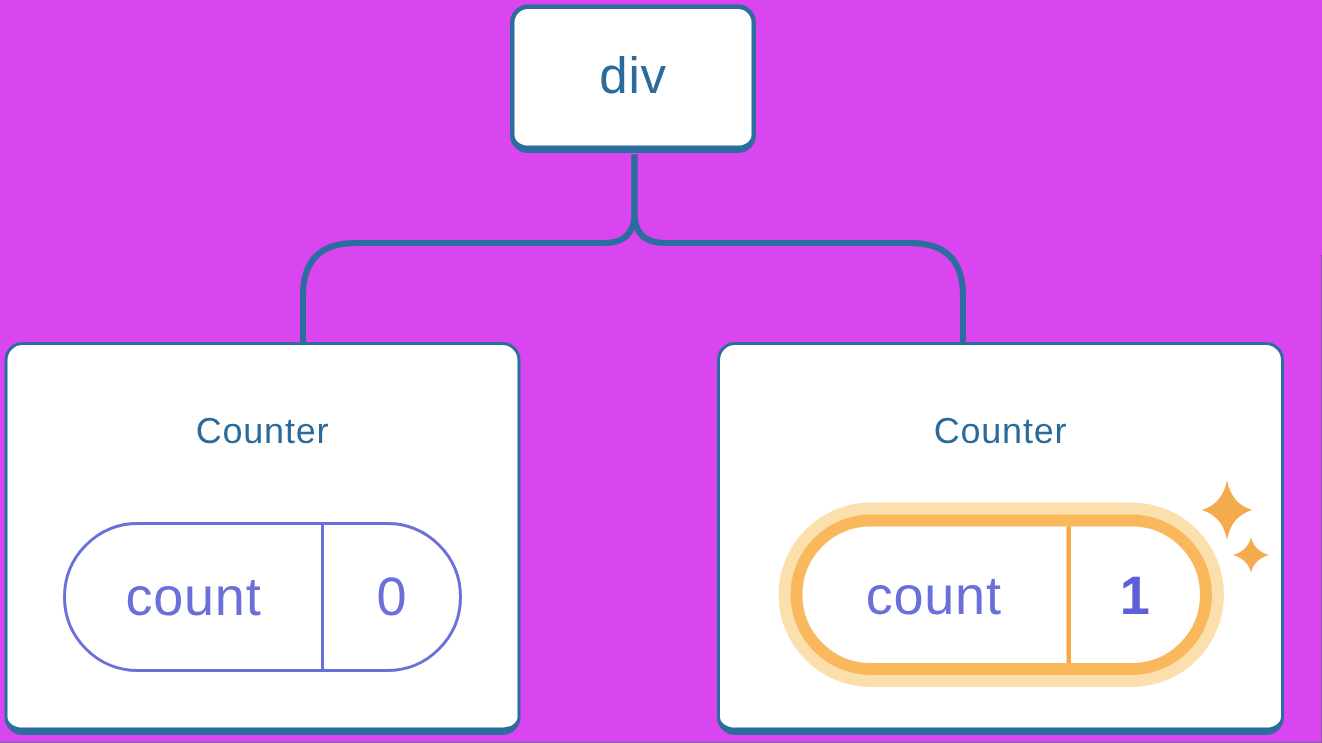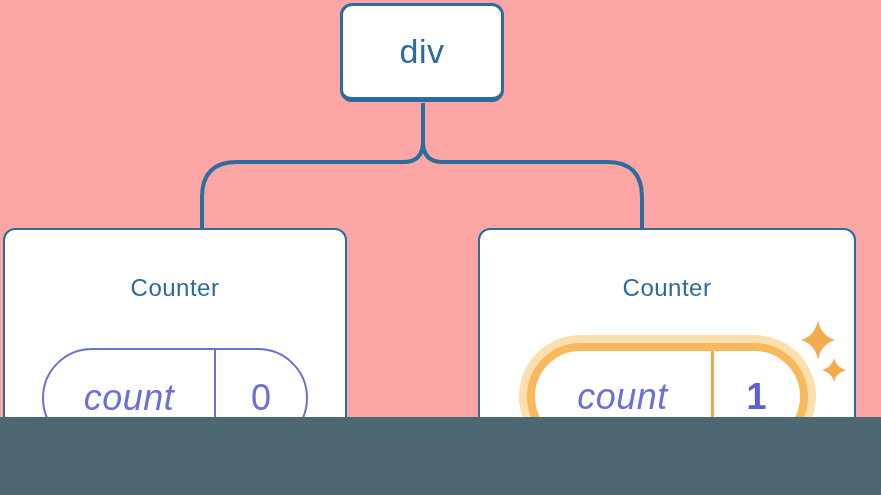--- a/index.html
+++ b/index.html
@@ -4,22 +4,22 @@
 <style>
   html, body {
     margin: 0;
     padding: 0;
     background: #4d6872;
     font-family: "Liberation Sans", "DejaVu Sans", sans-serif;
   }
   .stage {
     position: relative;
     width: 881px;
-    height: 417px;
-    background: #fca5a5;
+    height: 495px;
+    background: #d946ef;
     overflow: hidden;
   }
   .connectors {
     position: absolute;
     left: 0; top: 0;
     width: 881px; height: 495px;
     z-index: 0;
   }
   .node-box {
     position: absolute;
@@ -83,21 +83,21 @@
     height: 107px;
     border: 8px solid #f9b85c;
     box-shadow: 0 0 0 8px #fbdfad;
   }
   .pill-cell {
     display: flex;
     align-items: center;
     justify-content: center;
     box-sizing: border-box;
   }
-  .pill-key   { flex: 1 1 auto; font-style: italic; }
+  .pill-key   { flex: 1 1 auto; }
   .pill-value { width: 92px; flex: 0 0 auto; }
   .pill.plain .pill-value     { border-left: 2px solid #6a6fda; }
   .pill.highlight .pill-value { border-left: 3px solid #f5a843; width: 89px; }
   .pill-key-text {
     font-size: 36px;
     color: #6a6fda;
     letter-spacing: 0.5px;
   }
   .pill-value-text {
     font-size: 36px;

